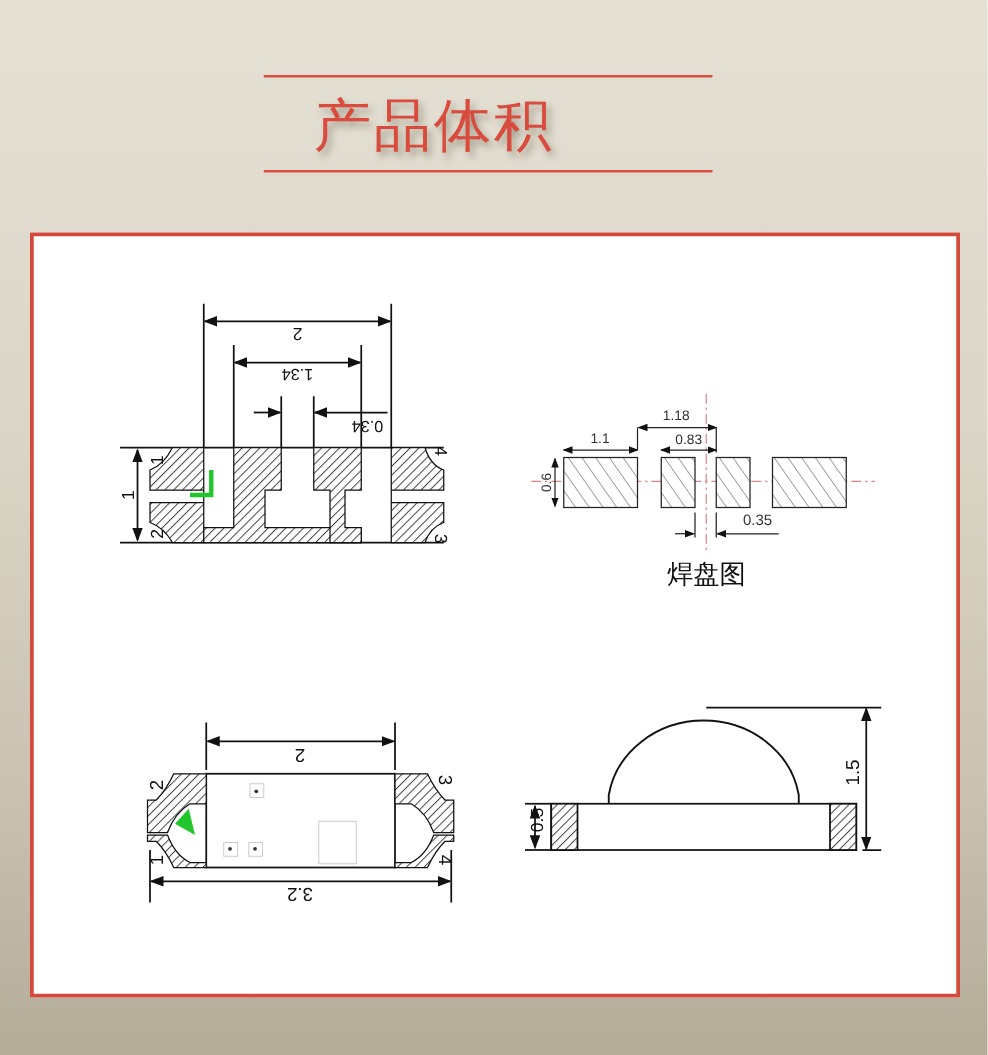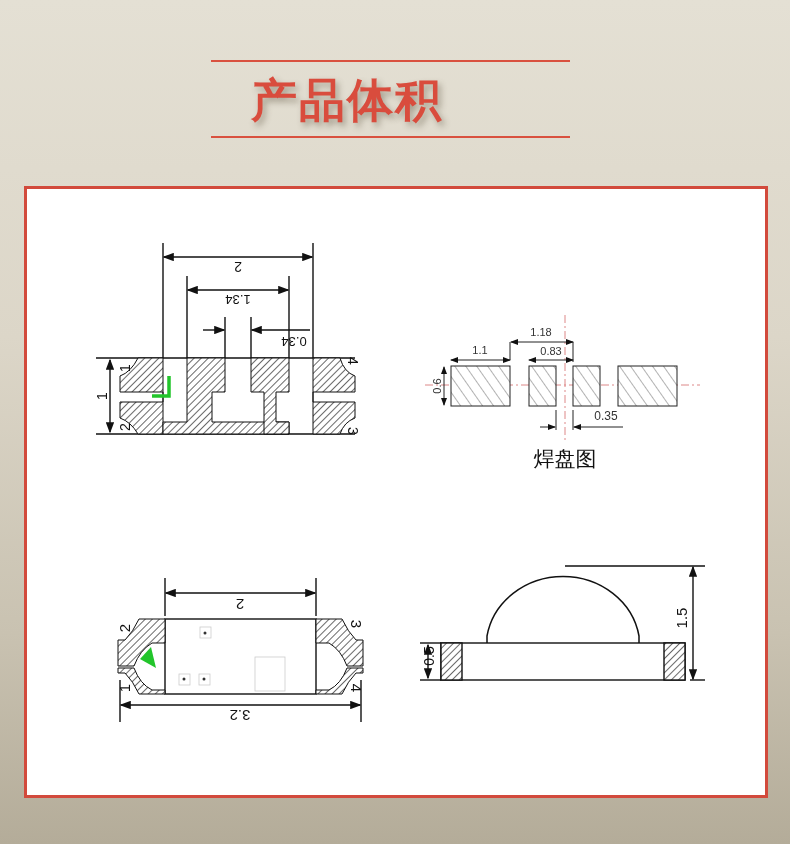--- a/index.html
+++ b/index.html
@@ -8,21 +8,21 @@
     background: linear-gradient(180deg, #e4e0d4 0%, #dcd6c8 40%, #c9c2b1 75%, #b4ac99 100%);
     font-family: "Liberation Sans", sans-serif;
     position: relative;
   }
   .title-rule {
     position: absolute; left: 211px; width: 359px; height: 2px;
     background: #d9513f;
   }
   .title {
     position: absolute; left: 0; width: 694px; top: 70px;
-    text-align: center; font-size: 46px; font-weight: bold; color: #d94c3d;
+    text-align: center; font-size: 46px; font-weight: normal; color: #d94c3d;
     letter-spacing: 2px;
     font-family: "DejaVu Sans", sans-serif;
     text-shadow: 3px 4px 6px rgba(90,80,60,0.45);
   }
   .panel {
     position: absolute; left: 24px; top: 186px; width: 738px; height: 606px;
     background: #ffffff; border: 3px solid #d24a3c;
   }
   svg { position: absolute; left: 0; top: 0; }
   .lbl { font-family: "Liberation Sans", sans-serif; }

